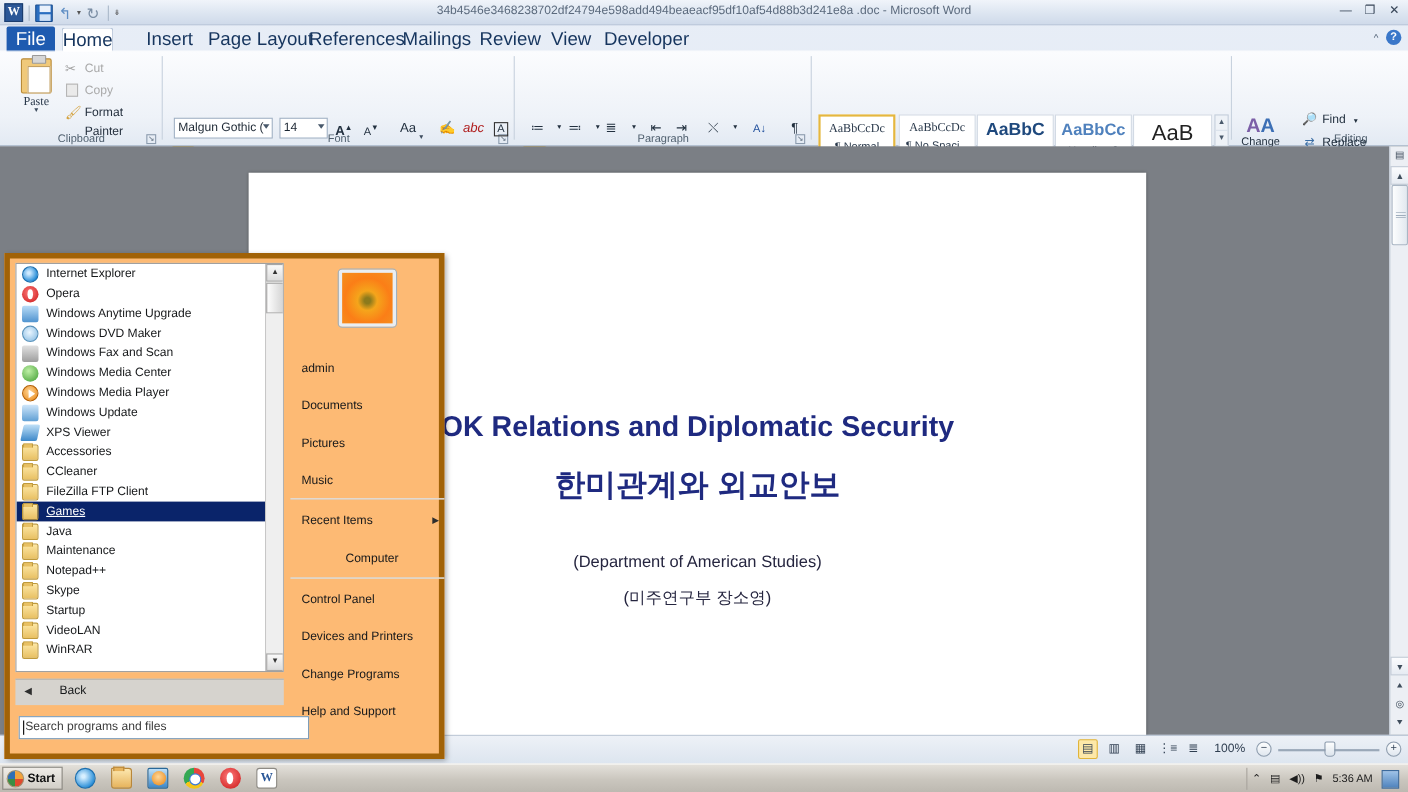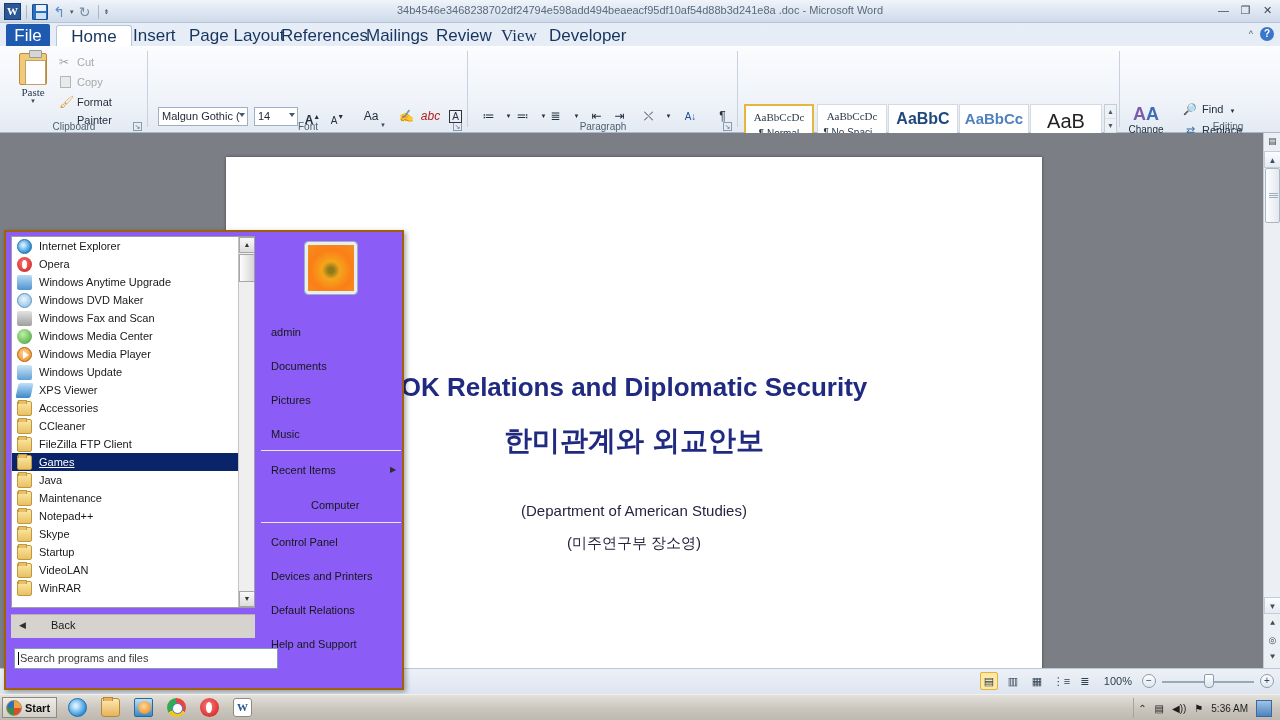--- a/index.html
+++ b/index.html
@@ -138,21 +138,21 @@
   .zoomtxt { font-size:11px; color:#2f3e50; margin:0 4px; }
   .zslider { position:relative; width:92px; height:16px; }
   .ztrack { position:absolute; left:0; top:8px; width:92px; height:2px; background:#9aa8b8; }
   .zthumb { position:absolute; left:42px; top:1px; width:10px; height:14px;
     background:linear-gradient(#fdfefe,#dde4ec); border:1px solid #8d9cad; border-radius:2px 2px 4px 4px;}
   .zcirc { width:14px; height:14px; border-radius:50%; border:1px solid #8d9cad;
     background:linear-gradient(#fdfefe,#e0e7ef); font-size:10px; text-align:center; line-height:12px; color:#36465a;}
 
   
   .startmenu { position:absolute; left:4px; top:230px; width:400px; height:460px;
-    background:#8b5cf6; border:2px solid #a16207; box-shadow:2px 2px 5px rgba(0,0,0,.35); }
+    background:#fdba74; border:5px solid #a16207; box-shadow:2px 2px 5px rgba(0,0,0,.35); }
   .sm-left { position:absolute; left:5px; top:4px; width:244px; height:372px;
     background:#fff; border:1px solid #a0a0a0; overflow:hidden; }
   .sm-list { position:absolute; left:0; top:0; width:227px; }
   .sm-row { height:18px; line-height:18px; font-size:11px; color:#16181a; padding-left:27px; position:relative; white-space:nowrap;}
   .sm-row.sel { background:#0a246a; color:#fff; }
   .sm-row.sel span.lbl { text-decoration:underline; }
   .sm-ic { position:absolute; left:5px; top:2px; width:15px; height:15px; border-radius:2px; }
   .folder { background:linear-gradient(#fde7a4,#e8c063); border:1px solid #bf9a3c; border-radius:1px 2px 2px 2px; }
   .folder:after{content:"";position:absolute;left:0;top:-2px;width:7px;height:3px;background:#e8c063;border:1px solid #bf9a3c;border-bottom:none;border-radius:1px 1px 0 0;}
   .ic-ie { background:radial-gradient(circle at 40% 40%, #cfeaff 10%, #2a8fd8 70%); border-radius:50%; border:1px solid #1d6fae;}
@@ -242,27 +242,27 @@
       <div class="title-text">34b4546e3468238702df24794e598add494beaeacf95df10af54d88b3d241e8a .doc - Microsoft Word</div>
       <div class="wincontrols">
         <div class="wc">—</div>
         <div class="wc">❐</div>
         <div class="wc">✕</div>
       </div>
     </div>
 
     <div class="tabstrip">
       <div class="tab file" style="left:6px;width:44px;text-align:center;padding:0;">File</div>
-      <div class="tab active" style="left:56px;width:76px;text-align:center;padding:0;">Home</div>
+      <div class="tab active" style="left:56px;width:47px;text-align:center;padding:0;">Home</div>
       <div class="tab" style="left:124px;">Insert</div>
       <div class="tab" style="left:180px;">Page Layout</div>
       <div class="tab" style="left:272px;">References</div>
       <div class="tab" style="left:357px;">Mailings</div>
       <div class="tab" style="left:427px;">Review</div>
-      <div class="tab" style="left:492px;font-family:Liberation Serif, serif;">View</div>
+      <div class="tab" style="left:492px;">View</div>
       <div class="tab" style="left:540px;">Developer</div>
       <div class="helpbtns">
         <span class="caret-up">^</span>
         <span class="help-circ">?</span>
       </div>
     </div>
 
     <div class="ribbon">
 
       <div class="group" style="left:0;width:148px;">
@@ -499,21 +499,21 @@
       <div class="sm-ritem" style="top:124px;">Documents</div>
       <div class="sm-ritem" style="top:158px;">Pictures</div>
       <div class="sm-ritem" style="top:192px;">Music</div>
       <div class="sm-divider" style="top:214px;"></div>
       <div class="sm-ritem" style="top:228px;">Recent Items</div>
       <div class="sm-rarrow" style="top:229px;">▶</div>
       <div class="sm-ritem" style="top:263px;margin-left:40px;">Computer</div>
       <div class="sm-divider" style="top:286px;"></div>
       <div class="sm-ritem" style="top:300px;">Control Panel</div>
       <div class="sm-ritem" style="top:334px;">Devices and Printers</div>
-      <div class="sm-ritem" style="top:368px;">Default Relations</div>
+      <div class="sm-ritem" style="top:368px;">Change Programs</div>
       <div class="sm-ritem" style="top:402px;">Help and Support</div>
     </div>
 
   </div>
 
   <div class="taskbar">
     <div class="startbtn">
       <span class="startorb"></span>
       <span class="startlbl">Start</span>
     </div>

